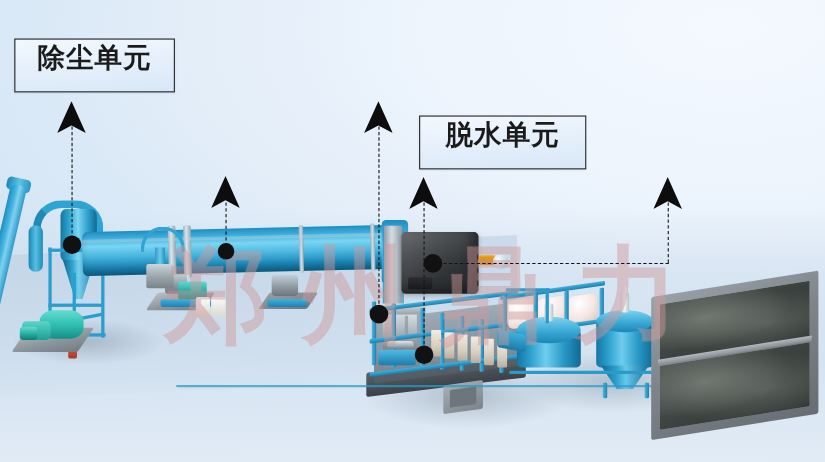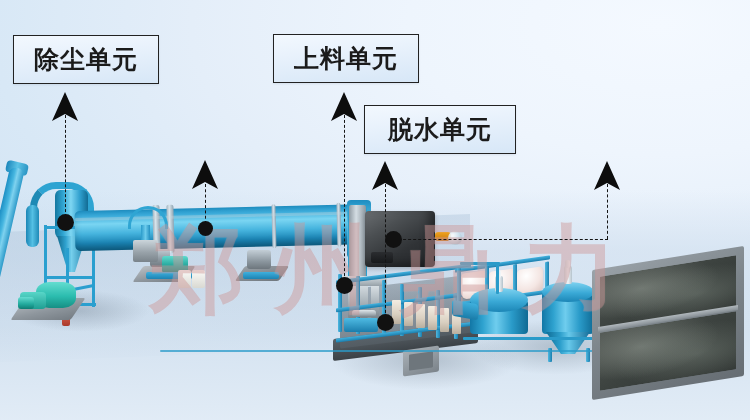--- a/index.html
+++ b/index.html
@@ -34,21 +34,21 @@
     letter-spacing:2px;pointer-events:none;user-select:none;
     text-shadow:0 0 1px rgba(255,255,255,.25);
   }
   .wm span{flex:0 0 auto;}
 
   
   .lbl{
     position:absolute;
     border:1.6px solid #222;
     background:linear-gradient(175deg,#f2f8fe 0%,#e9f2fc 35%,#d7e7f7 100%);
-    display:flex;align-items:center;justify-content:center;
+    display:flex;justify-content:center;
     font-family:Liberation Mono, monospace;
     font-size:25px;font-weight:700;color:#1b1b1b;
     letter-spacing:1px;
     box-shadow:0 1px 2px rgba(40,70,100,.10);
   }
 
   
   .arrow{position:absolute;width:26px;height:30px;}
   .arrow svg{display:block;width:26px;height:30px;}
 
@@ -497,22 +497,19 @@
     <svg viewBox="0 0 26 30">
         <path d="M13 0 L26 29 L13 22 L0 29 Z" fill="#0d0d0d"></path>
       </svg>
   </div>
 
   <div class="lbl" style="left:13px;top:35px;width:144px;height:47px;">
     <span>除尘单元</span>
   </div>
 
 
-  <div class="lbl" style="left:273px;top:34px;width:144px;height:47px;">
-    <span>上料单元</span>
-  </div>
-
-  <div class="lbl" style="left:364px;top:105px;width:150px;height:47px;">
+
+  <div class="lbl" style="left:381px;top:105px;width:150px;height:47px;">
     <span>脱水单元</span>
   </div>
 
 
 </div>
 
 </body></html>

